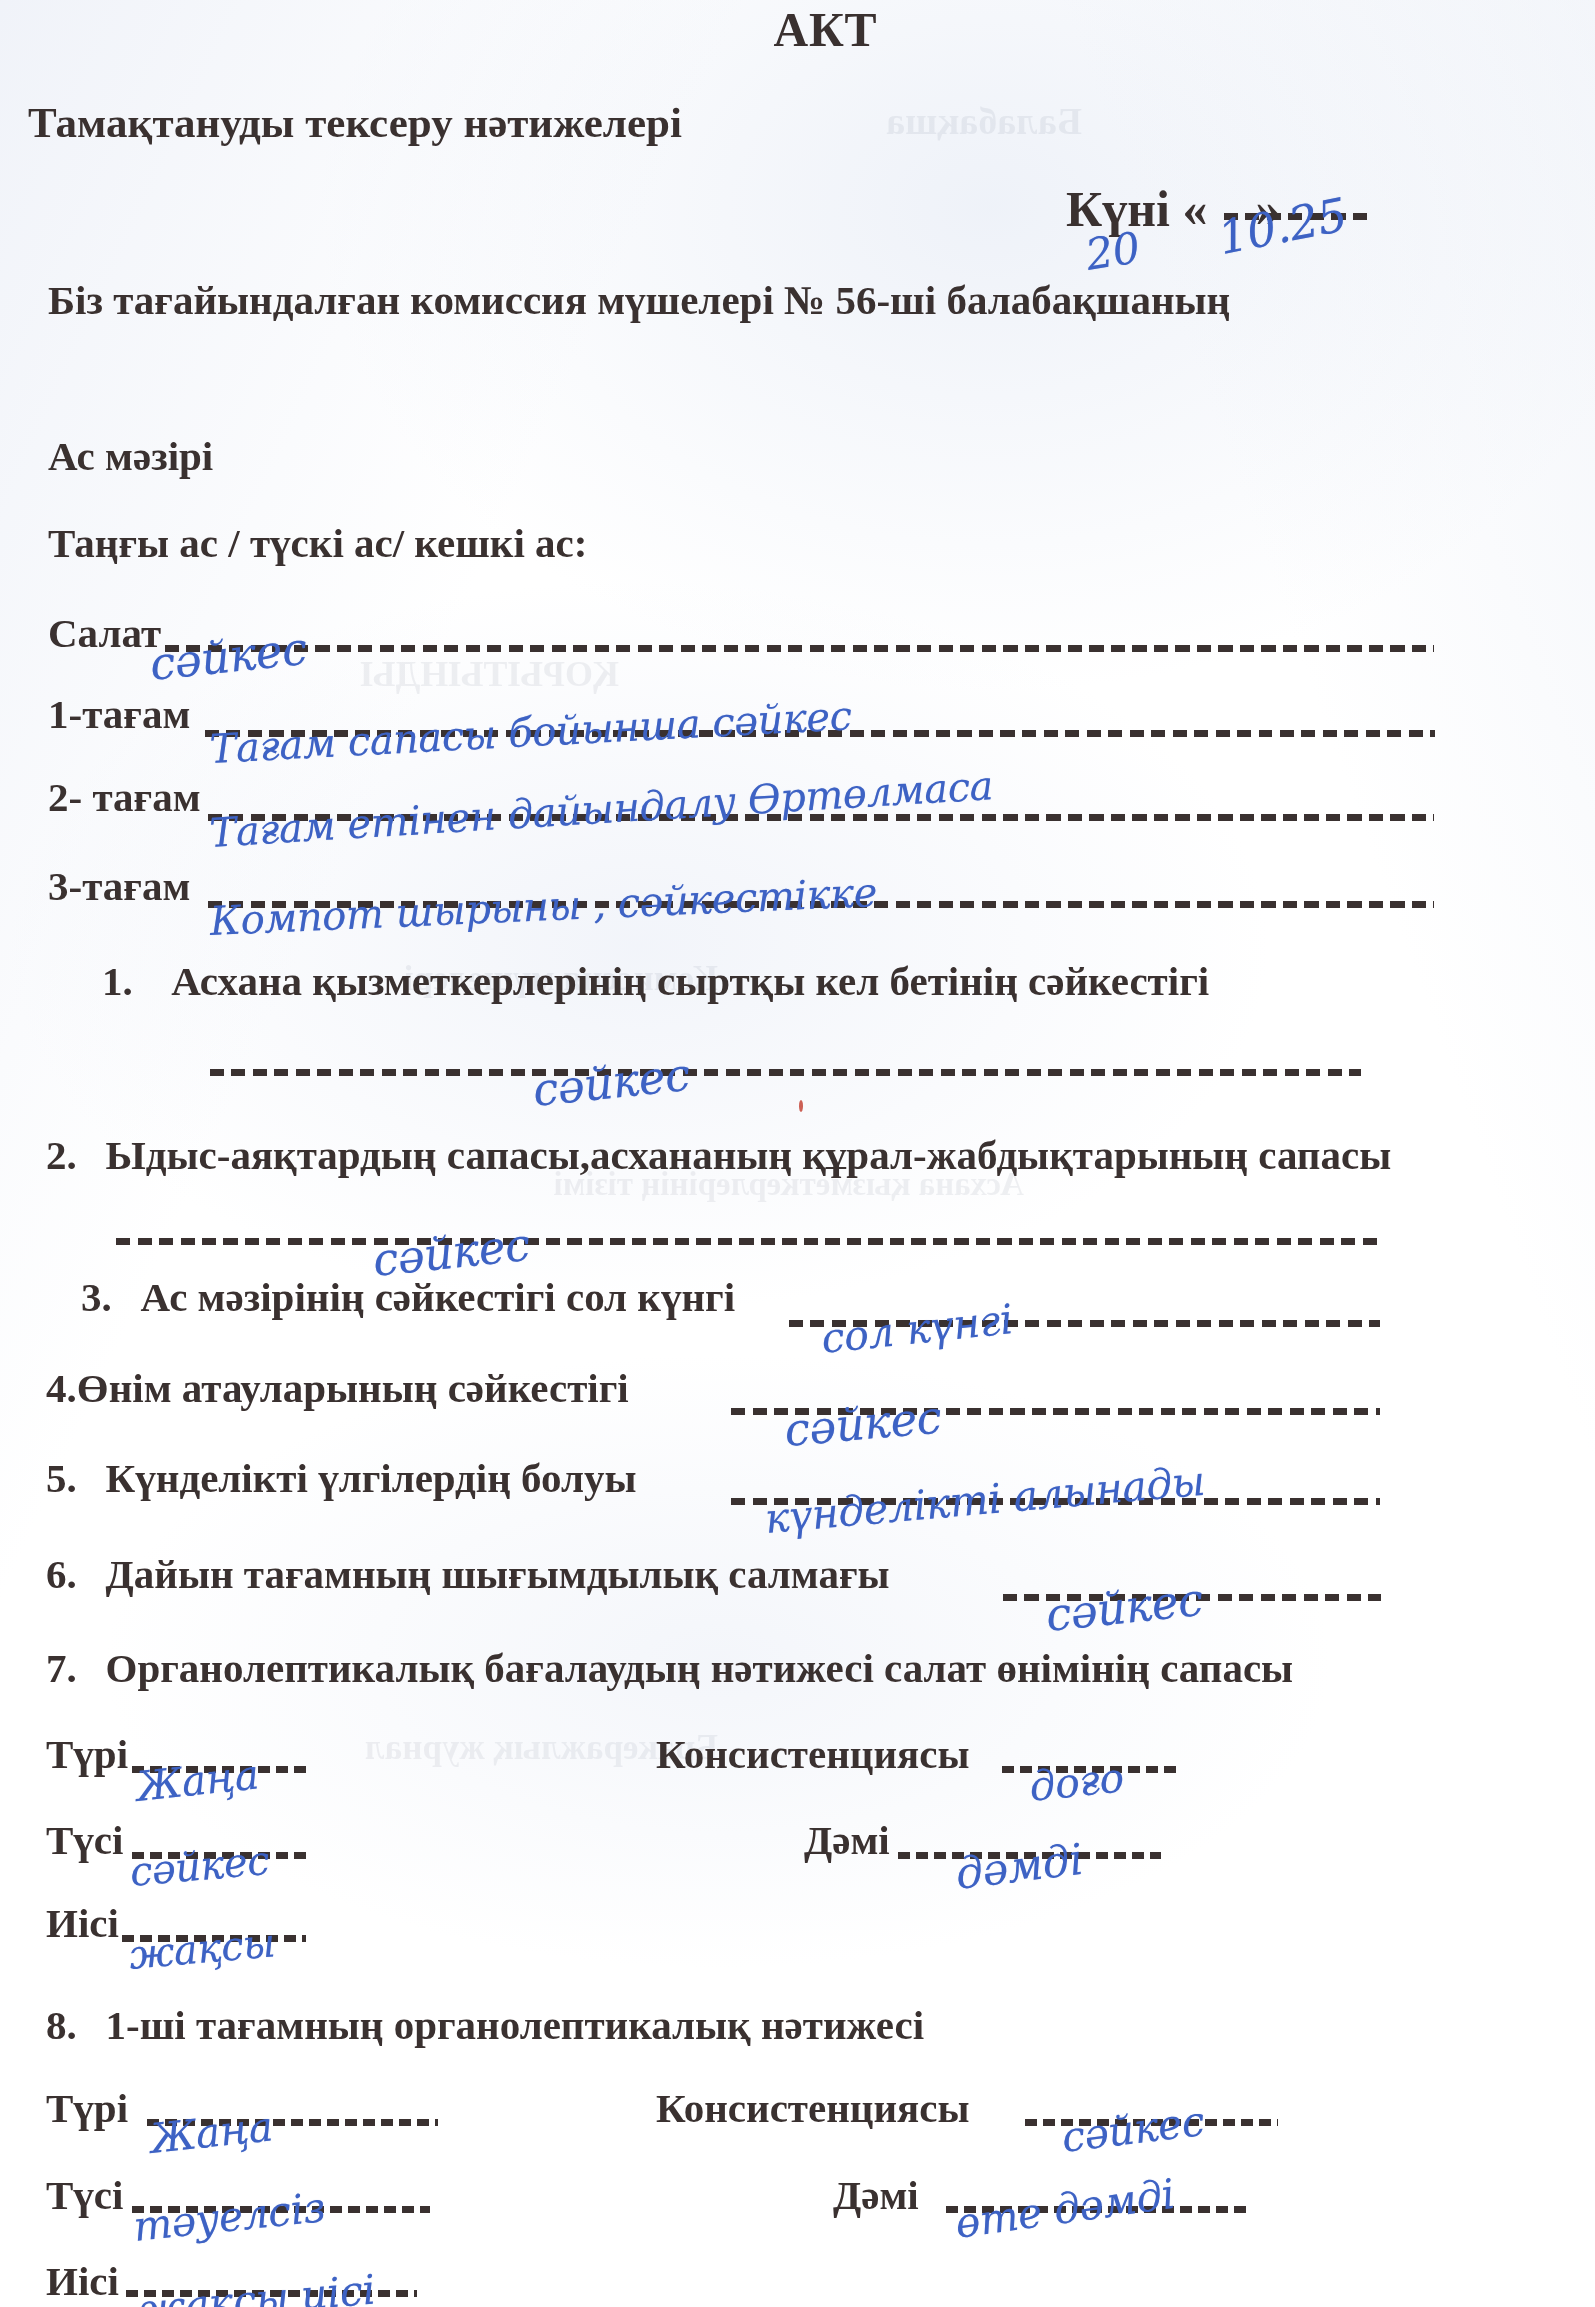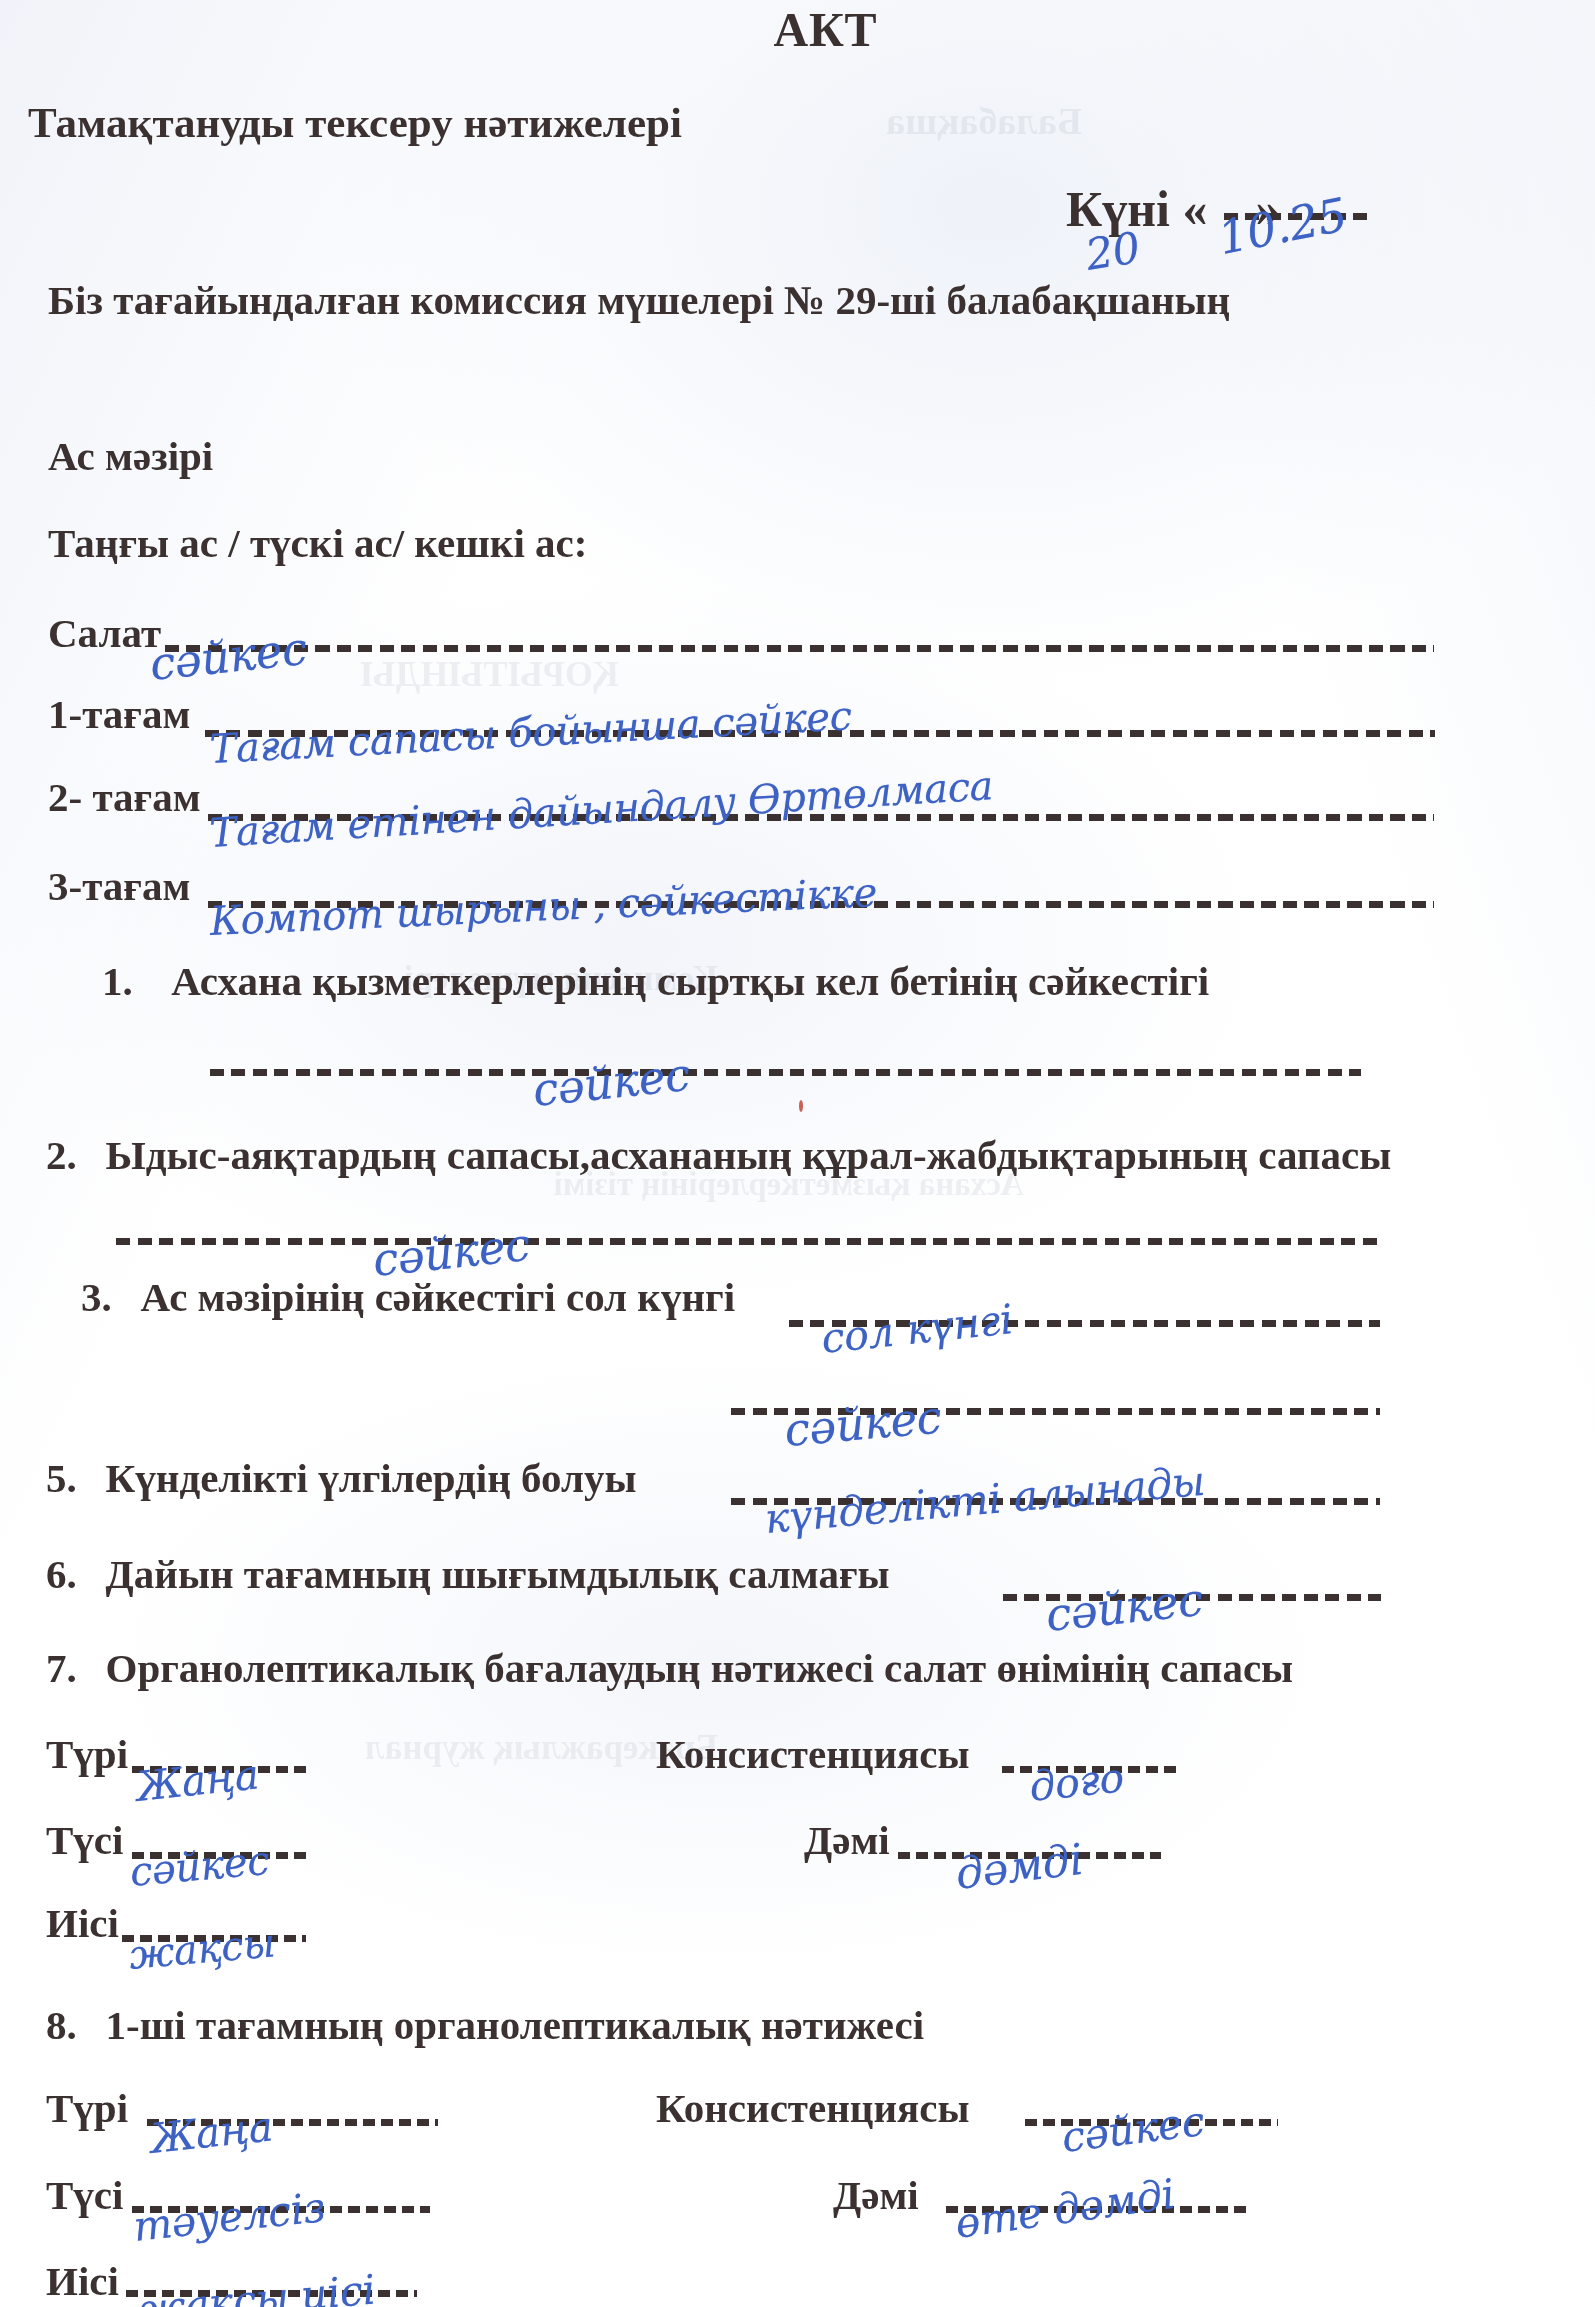--- a/index.html
+++ b/index.html
@@ -103,21 +103,21 @@
   </div>
   <div class="dash" style="left:1224px; top:213px; width:149px;"></div>
   <div class="hw" style="left:1090px; top:230px; font-size:43px; transform:rotate(-9deg);">
     <span>20</span>
   </div>
   <div class="hw" style="left:1224px; top:211px; font-size:46px; transform:rotate(-11deg);">
     <span>10.25</span>
   </div>
 
   <div class="pr bold" style="left:20px; top:276px; font-size:41px;">
-    <span>Біз тағайындалған комиссия мүшелері № 29-ші балабақшаның</span>
+    <span>Біз тағайындалған комиссия мүшелері № 56-ші балабақшаның</span>
   </div>
 
   <div class="pr bold" style="left:20px; top:432px; font-size:41px;">
     <span>Ас мәзірі</span>
   </div>
   <div class="pr bold" style="left:20px; top:519px; font-size:41px;">
     <span>Таңғы ас / түскі ас/ кешкі ас:</span>
   </div>
 
   <div class="pr bold" style="left:20px; top:609px; font-size:41px;">
@@ -175,20 +175,23 @@
   <div class="pr bold" style="left:18px; top:1273px; font-size:41px;margin-left:35px;">
     <span>3.</span>
     <span style="display:inline-block;width:8.3px;"></span>
     <span>Ас мәзірінің сәйкестігі сол күнгі</span>
   </div>
   <div class="dash" style="left:789px; top:1320px; width:591px;"></div>
   <div class="hw" style="left:824px; top:1315px; font-size:41px; transform:rotate(-6deg);">
     <span>сол күнгі</span>
   </div>
 
+  <div class="pr bold" style="left:18px; top:1364px; font-size:41px;">
+    <span>4.</span><span>Өнім атауларының сәйкестігі</span>
+  </div>
   <div class="dash" style="left:731px; top:1408px; width:649px;"></div>
   <div class="hw" style="left:787px; top:1404px; font-size:45px; transform:rotate(-5deg);">
     <span>сәйкес</span>
   </div>
 
   <div class="pr bold" style="left:18px; top:1454px; font-size:41px;">
     <span>5.</span>
     <span style="display:inline-block;width:8.3px;"></span>
     <span>Күнделікті үлгілердің болуы</span>
   </div>

